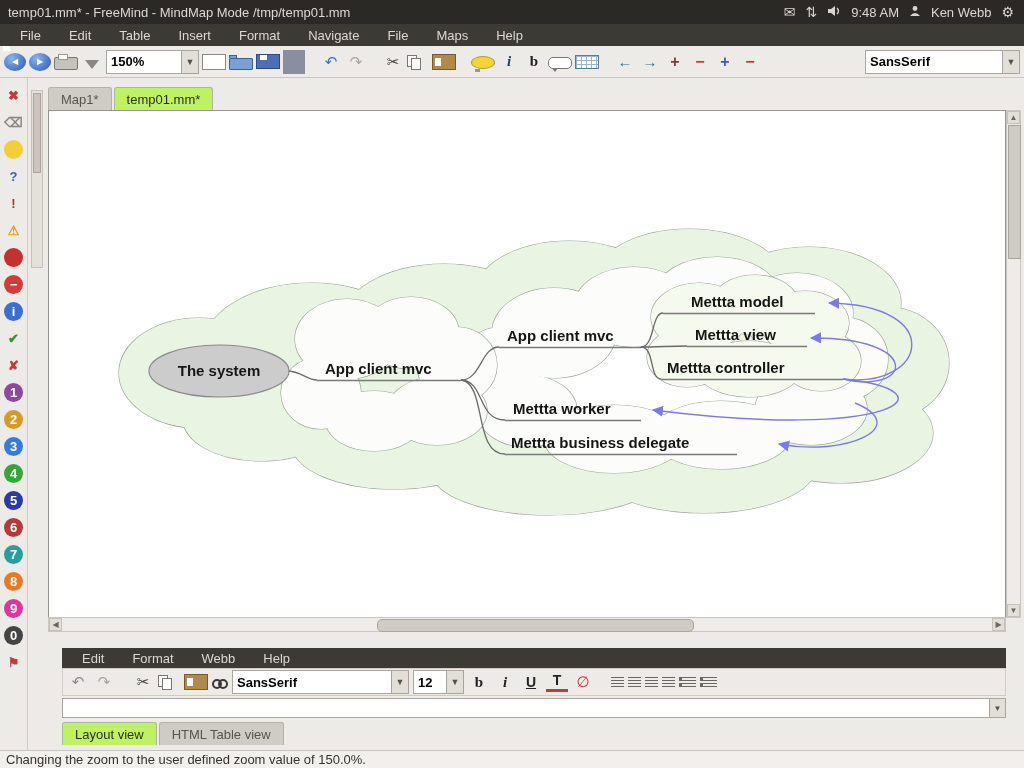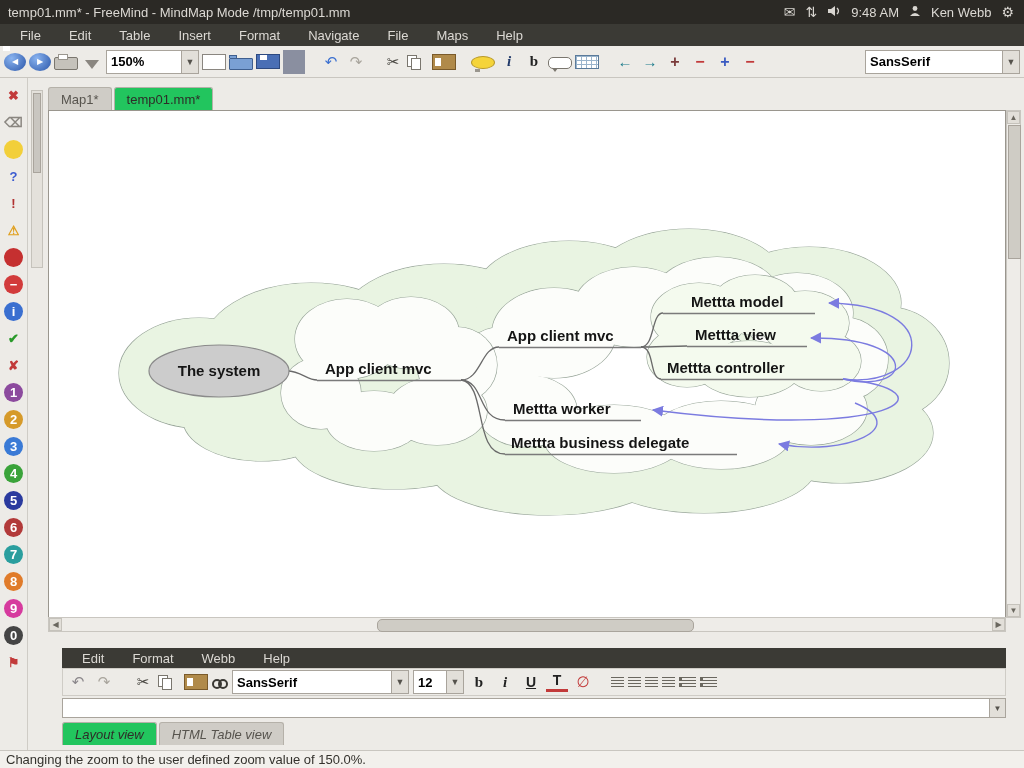--- a/index.html
+++ b/index.html
@@ -73,21 +73,21 @@
            padding-top:8px;gap:8px;box-sizing:border-box;overflow:hidden;}
   .sb-ic{width:19px;height:19px;border-radius:50%;display:flex;align-items:center;justify-content:center;
          font-size:13px;font-weight:bold;flex:0 0 auto;}
   .icon-scroll{position:absolute;left:31px;top:90px;width:10px;height:176px;background:#e4e1db;
                border:1px solid #c5c2bb;}
   .icon-scroll .thumb{position:absolute;left:1px;top:2px;width:6px;height:78px;background:#c9c6c0;border:1px solid #a9a49c;}
   
   .tabstrip{position:absolute;left:48px;top:84px;height:26px;display:flex;align-items:flex-end;}
   .tab{padding:4px 12px 3px 12px;font-size:13px;border:1px solid #b5b1a9;border-bottom:none;
        border-radius:3px 3px 0 0;background:#cfccc6;color:#57544e;margin-right:2px;}
-  .tab.active{background:#22c55e;color:#2e2c28;}
+  .tab.active{background:#bef264;color:#2e2c28;}
   
   .canvas{position:absolute;left:48px;top:110px;width:956px;height:506px;background:#fff;
           border:1px solid #9a968e;box-sizing:content-box;}
   svg text{font-family:"Liberation Sans",sans-serif;font-size:15px;font-weight:600;fill:#151515;}
   
   .vscroll{position:absolute;left:1006px;top:110px;width:15px;height:508px;background:#eeece8;
            border:1px solid #c9c6c0;box-sizing:border-box;}
   .vscroll .arr{position:absolute;left:0;width:13px;height:13px;font-size:8px;color:#6a675f;
                 display:flex;align-items:center;justify-content:center;background:#e2dfd9;border:1px solid #c5c2bb;box-sizing:border-box;}
   .vscroll .up{top:0;} .vscroll .dn{bottom:0;}
@@ -101,21 +101,21 @@
   
   .note-menubar{position:absolute;left:62px;top:648px;width:944px;height:20px;background:#3b3a35;
                 color:#dcd9d4;display:flex;align-items:center;font-size:13px;}
   .note-toolbar{position:absolute;left:62px;top:668px;width:944px;height:28px;background:#edebe7;
                 border:1px solid #cfccc6;box-sizing:border-box;display:flex;align-items:center;
                 padding:0 4px;gap:4px;}
   .note-input-row{position:absolute;left:62px;top:698px;width:944px;height:20px;display:flex;}
   .note-input-row input{flex:1;border:1px solid #a9a49c;font-size:13px;padding:1px 4px;font-family:inherit;background:#fff;}
   .note-input-row .spin{width:15px;background:#e2dfd9;border:1px solid #a9a49c;border-left:none;
                         display:flex;align-items:center;justify-content:center;font-size:8px;color:#55524c;}
-  .note-tabs{position:absolute;left:62px;top:720px;height:25px;display:flex;align-items:flex-end;font-style:italic;}
+  .note-tabs{position:absolute;left:62px;top:720px;height:25px;display:flex;align-items:flex-end;}
   .note-tabs .tab{border-radius:3px 3px 0 0;}
   
   .statusbar{position:absolute;left:0;top:750px;width:1024px;height:18px;background:#f2f0ec;
              border-top:1px solid #c9c6c0;font-size:13px;display:flex;align-items:center;padding-left:6px;box-sizing:border-box;}
 </style>
 </head>
 <body>
 
 <div class="titlebar">
   <span class="title">temp01.mm* - FreeMind - MindMap Mode /tmp/temp01.mm</span>

